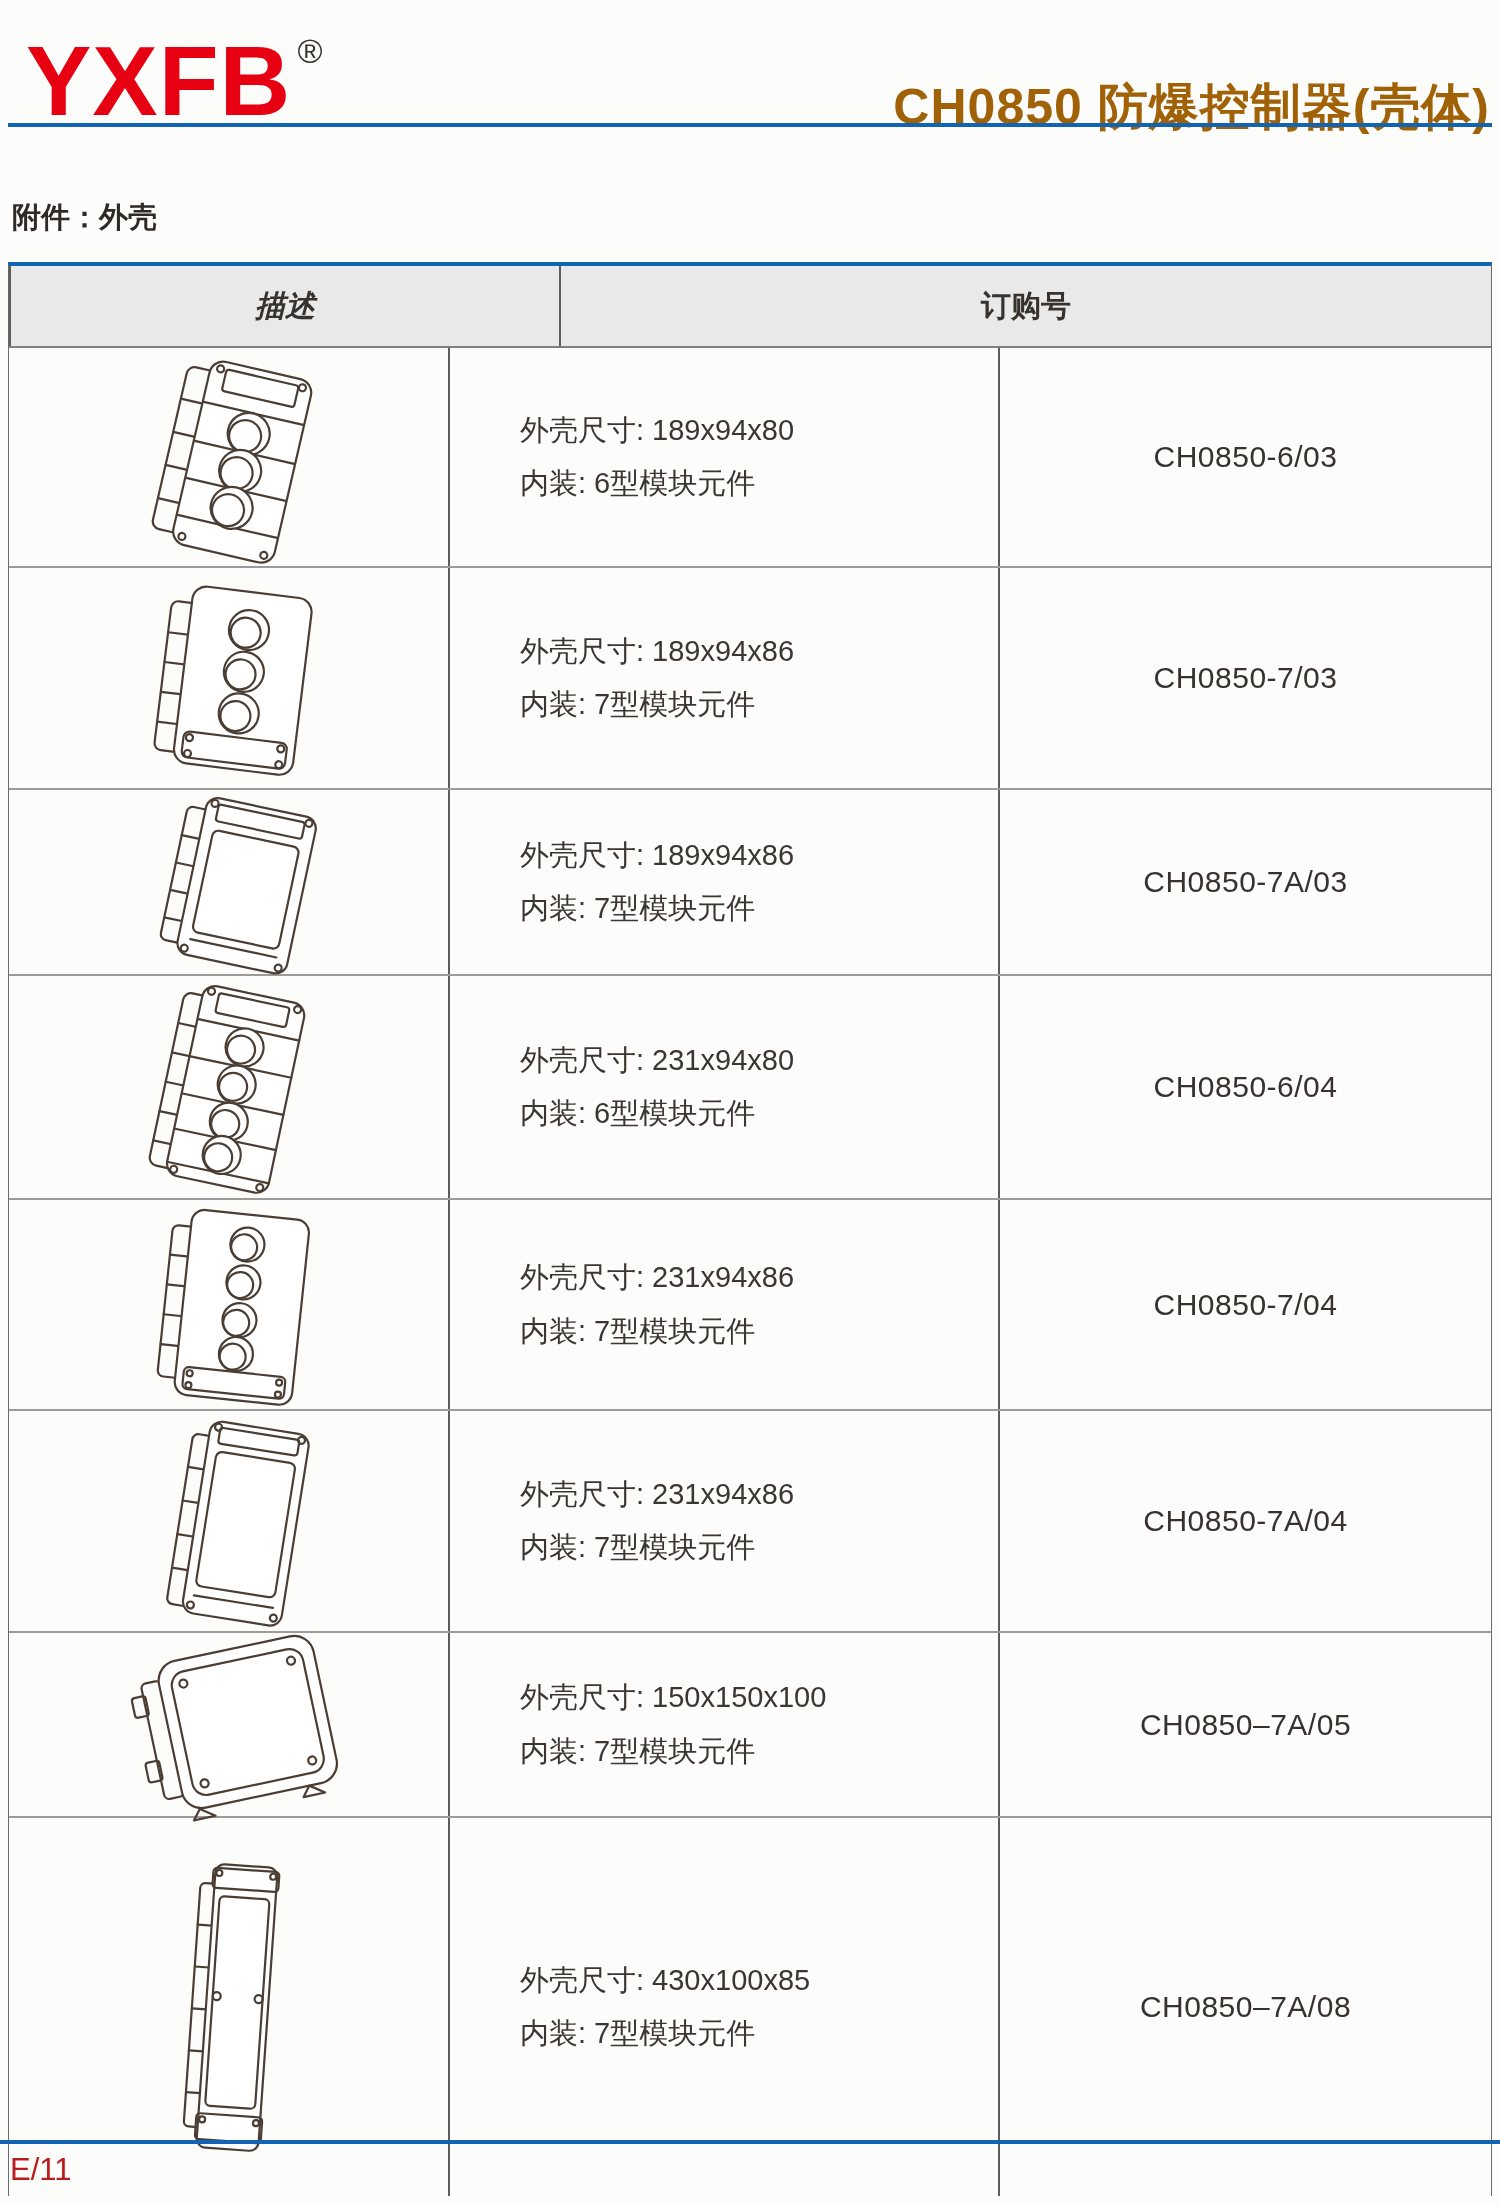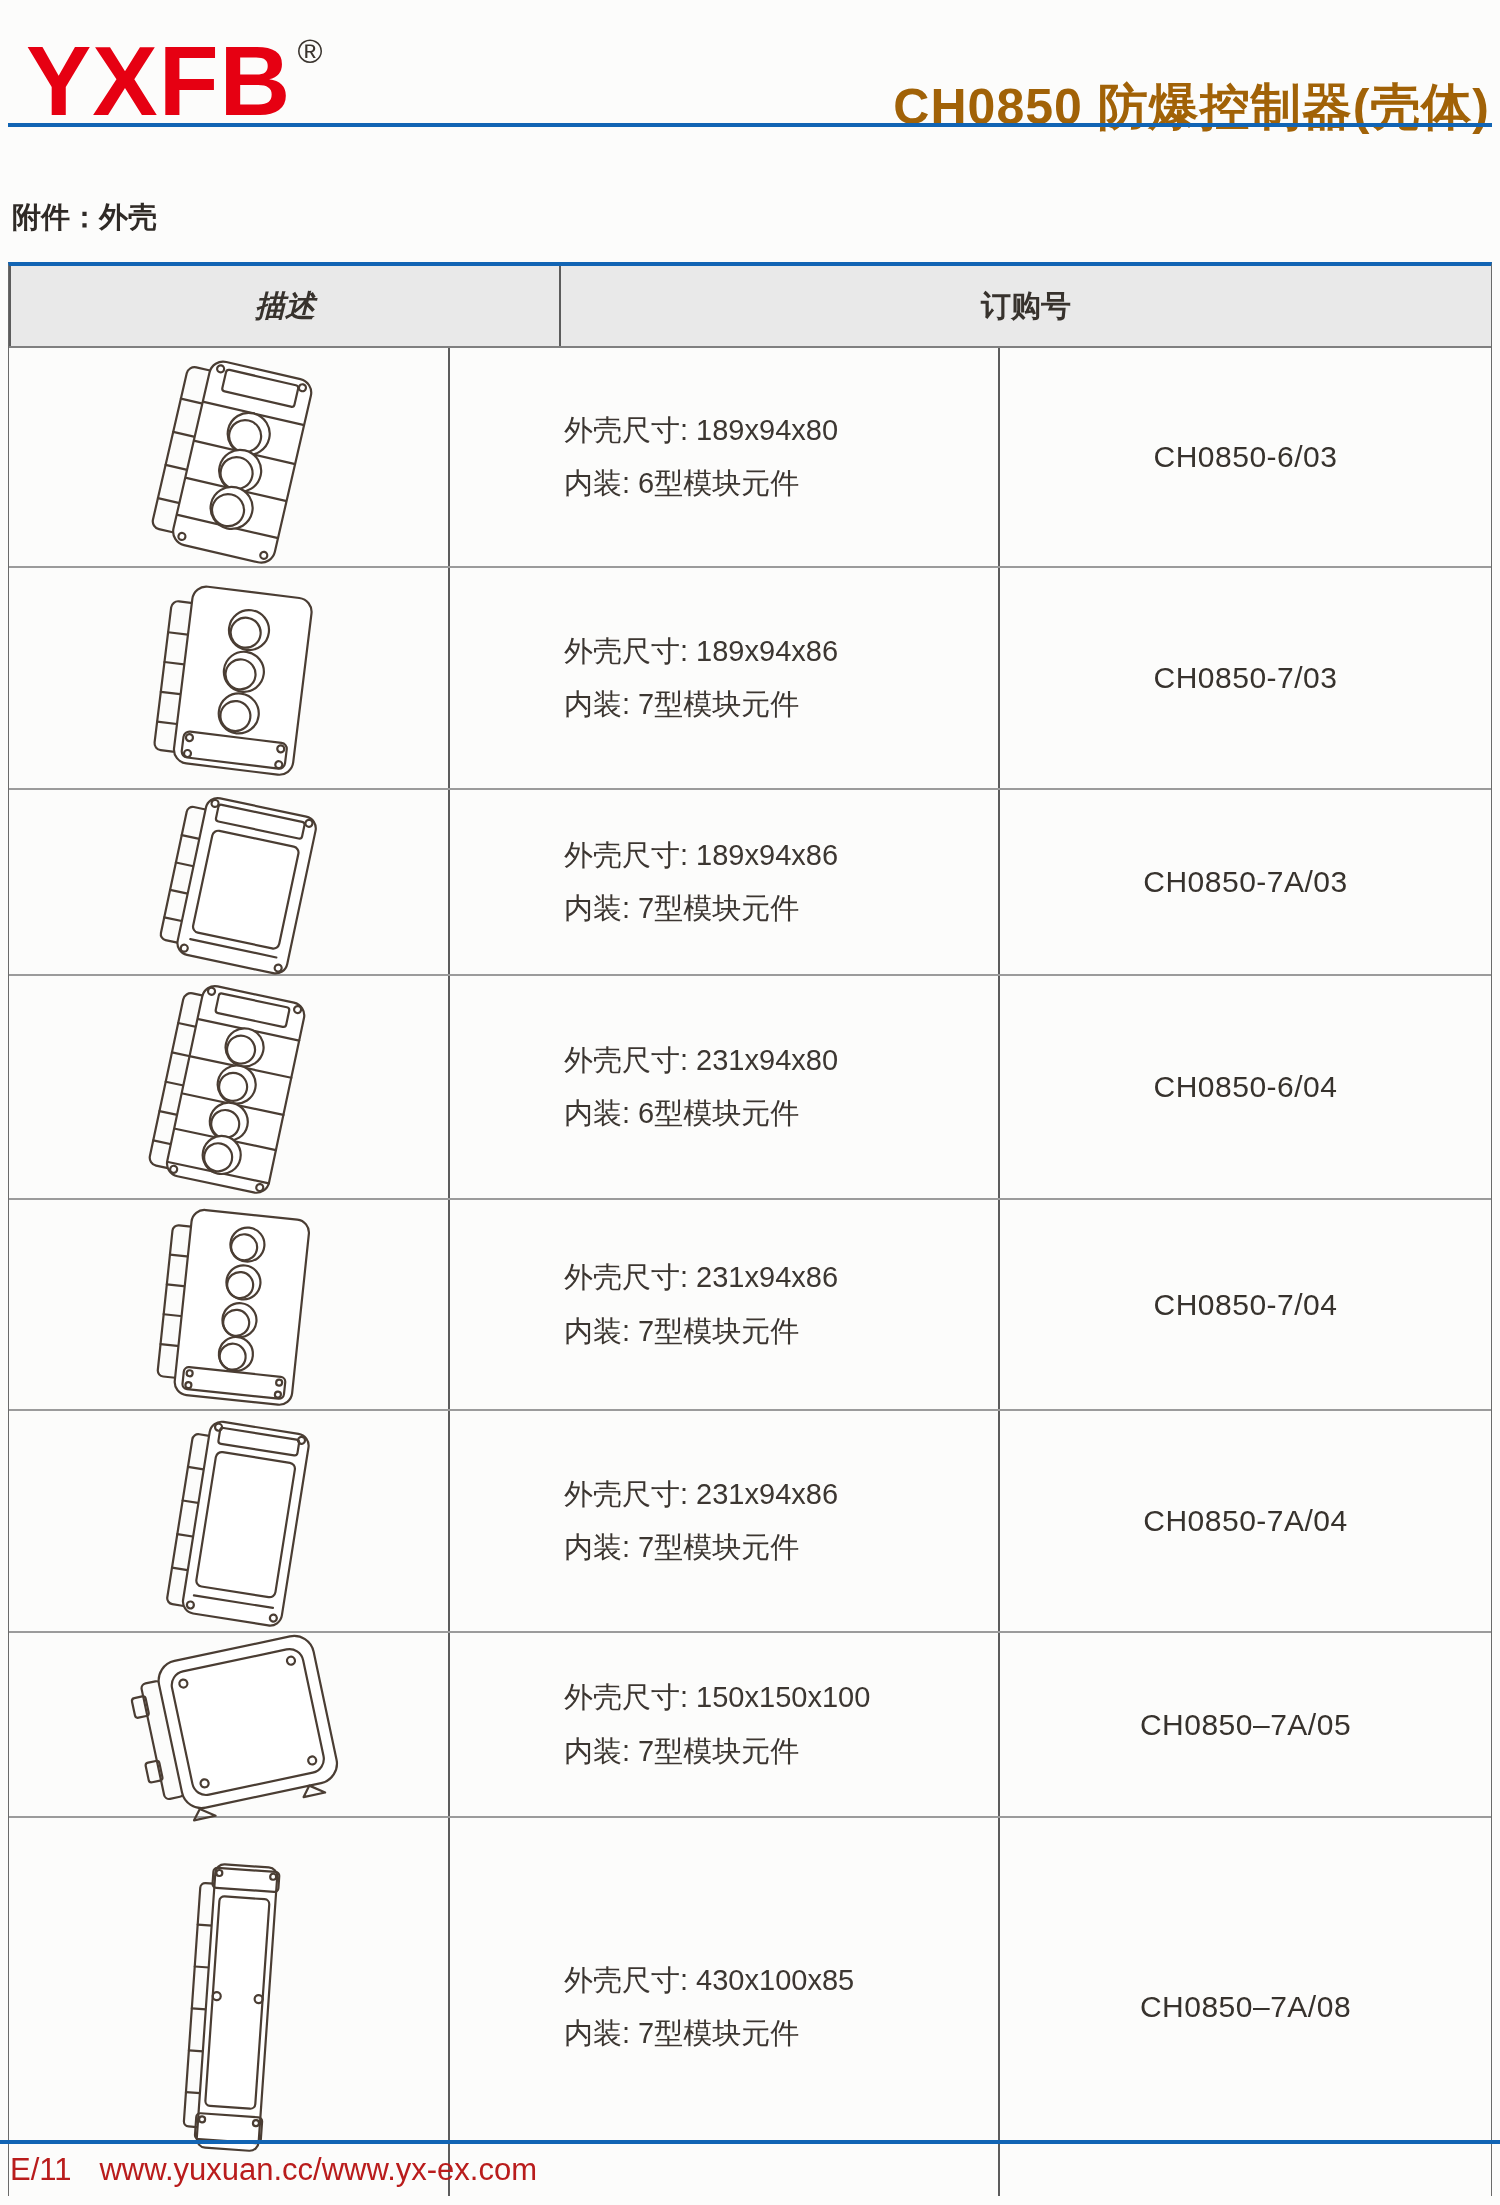--- a/index.html
+++ b/index.html
@@ -52,21 +52,21 @@
   .row {
     display:flex; border-bottom:2px solid #9b9b9b; background:transparent;
   }
   .row.last { border-bottom:none; }
   .cell-img {
     width:439px; display:flex; align-items:center; justify-content:center;
   }
   .cell-desc {
     width:550px; border-left:2px solid #5c5c5c;
     display:flex; flex-direction:column; justify-content:center;
-    padding-left:114px; gap:20px;
+    padding-left:70px; gap:20px;
     font-size:29px; color:#3c3631; line-height:1.15;
   }
   .cell-order {
     flex:1; border-left:2px solid #5c5c5c;
     display:flex; align-items:center; justify-content:center;
     font-size:30px; color:#37322d; letter-spacing:0.5px;text-align:right;
   }
   svg { overflow:visible; display:block; }
   .lineart { stroke:#4a3d33; fill:none; stroke-width:2.2; stroke-linejoin:round; stroke-linecap:round; }
   .lineart .w { fill:#ffffff; }
@@ -338,14 +338,13 @@
       <div>外壳尺寸: 430x100x85</div>
       <div>内装: 7型模块元件</div>
     </div>
     <div class="cell-order">CH0850–7A/08</div>
   </div>
 </div>
 
 <div class="foot-rule"></div>
 <div class="footer-text">
   <span>E/11</span>
-  <span>www.yuxuan.cc/www.yx-ex.com</span>
 </div>
 
 </body></html>

